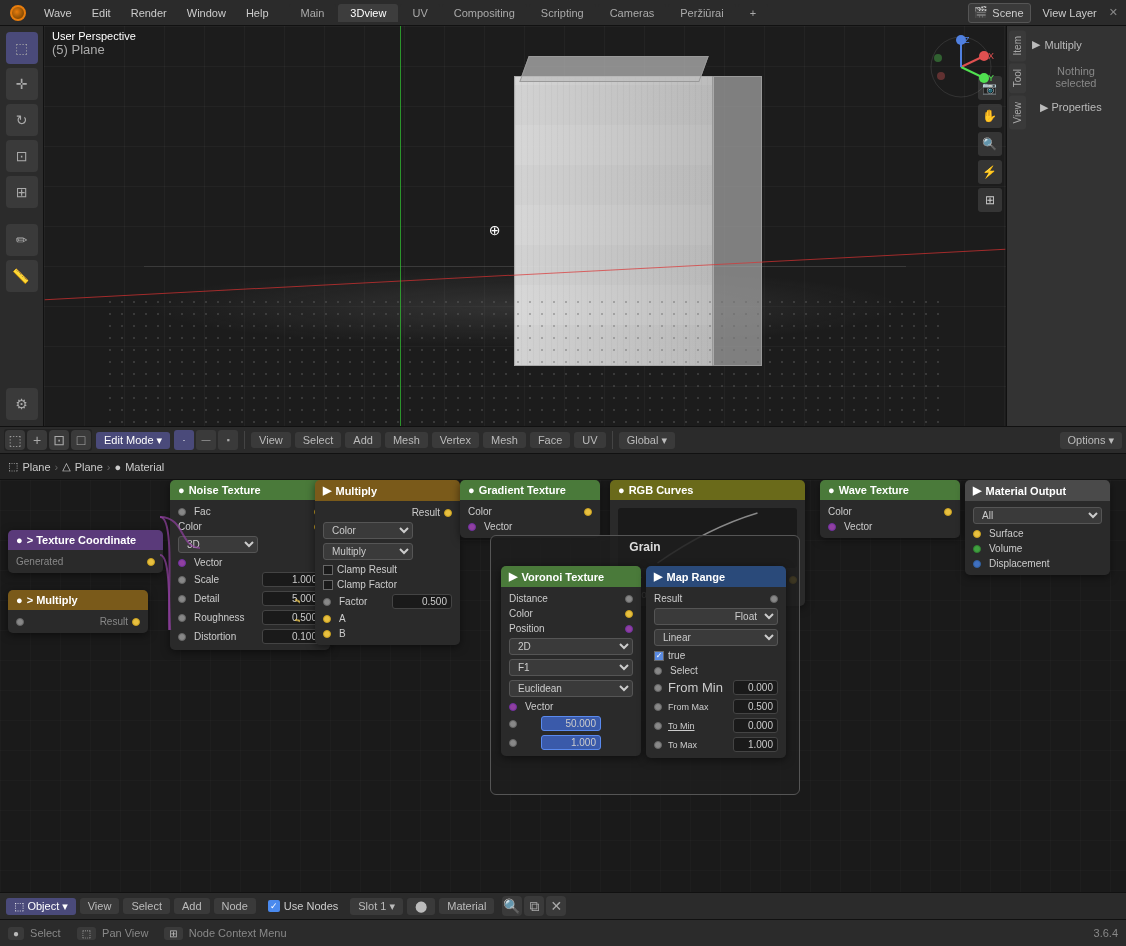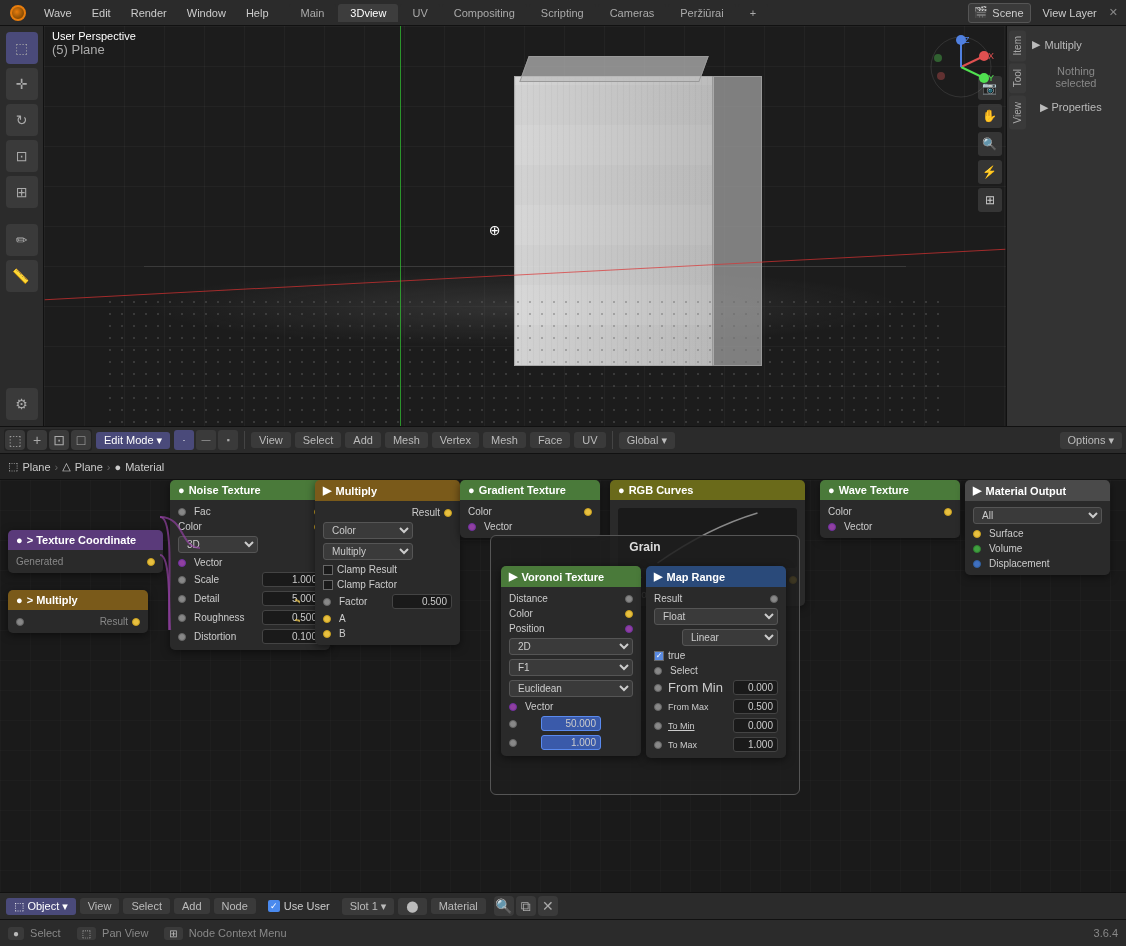--- a/index.html
+++ b/index.html
@@ -957,26 +957,26 @@
         <div class="node-header hdr-blue">
           <span>▶</span>
           <span>Map Range</span>
         </div>
         <div class="node-body">
           <div class="node-row">
             <span style="flex:1;">Result</span>
             <div class="node-socket socket-gray"></div>
           </div>
           <div class="node-row">
-            <select class="node-select" style="width:100%;">
+            <select class="node-select" style="width:100%;text-align:right;">
               <option>Float</option>
             </select>
           </div>
           <div class="node-row">
-            <select class="node-select" style="width:100%;margin-left:28px;">
+            <select class="node-select" style="width:100%;">
               <option>Linear</option>
             </select>
           </div>
           <div class="node-row node-checkbox">
             <div class="cb-box checked">
               <span class="checkmark">✓</span>
             </div>
             <span>true</span>
           </div>
           <div class="node-row">
@@ -1069,21 +1069,21 @@
     <div class="edit-btn">
       <span>Add</span>
     </div>
     <div class="edit-btn">
       <span>Node</span>
     </div>
     <div style="display:flex;align-items:center;gap:4px;padding:2px 8px;">
       <div style="width:12px;height:12px;background:#4a8aee;border-radius:2px;display:flex;align-items:center;justify-content:center;">
         <span style="color:#fff;font-size:9px;">✓</span>
       </div>
-      <span>Use User</span>
+      <span>Use Nodes</span>
     </div>
     <div class="edit-btn">
       <span>Slot 1</span>
       <span>▾</span>
     </div>
     <div class="edit-btn">
       <span>⬤</span>
     </div>
     <div class="edit-btn">
       <span>Material</span>

